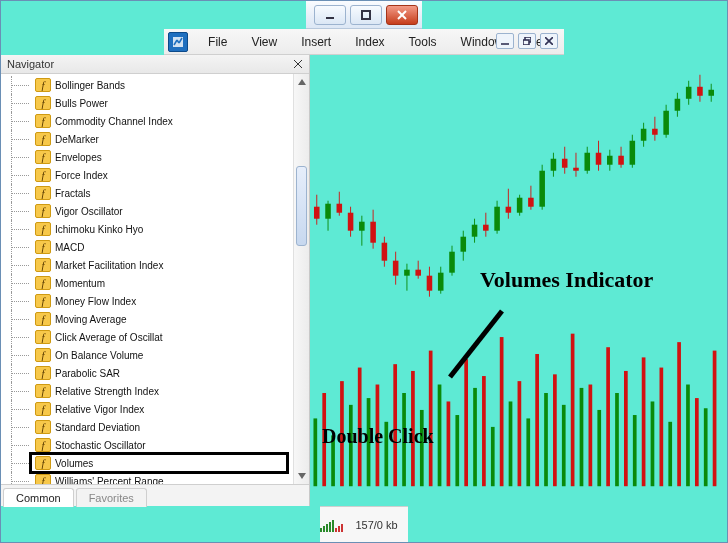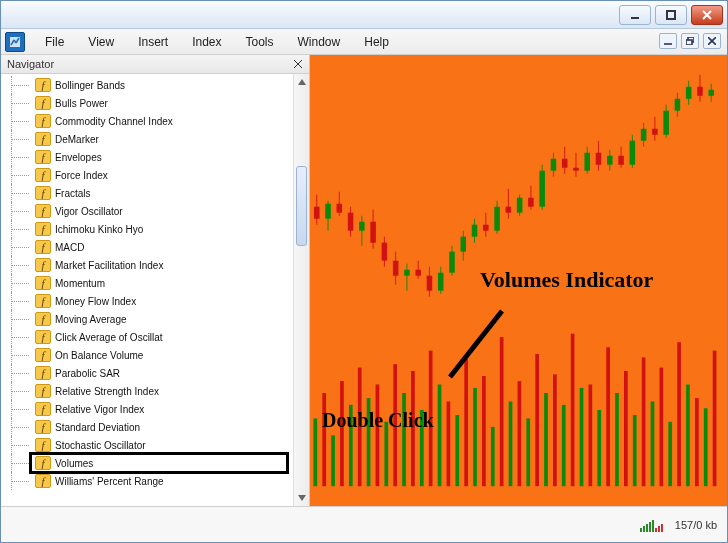--- a/index.html
+++ b/index.html
@@ -1,20 +1,20 @@
 <!DOCTYPE html>
 <html><head>
 <meta charset="utf-8">
 <style>
   * { box-sizing: border-box; margin: 0; padding: 0; }
   body { font-family: "Segoe UI", Tahoma, sans-serif; font-size: 12px; background: #fff; }
   .window {
     width: 728px; height: 543px;
-    border: 1px solid #6a8fb5; position: relative; background: #f97316;
-    display: flex; flex-direction: column;
+    border: 1px solid #6a8fb5; position: relative; background: #5eead4;
+    display: flex; flex-direction: column; align-items: center;
   }
   .title-bar {
     height: 28px; background: linear-gradient(#fafcff, #e6eef8 60%, #dce7f5);
     display: flex; align-items: center; justify-content: flex-end;
     padding: 0 4px; border-bottom: 1px solid #b7c8dc;
   }
   .winbtn {
     width: 32px; height: 20px; margin-left: 4px; border: 1px solid #9cb3cf;
     border-radius: 3px; display: inline-flex; align-items: center; justify-content: center;
     background: linear-gradient(#f7fbff,#dbe7f5); cursor: pointer;
@@ -320,20 +320,24 @@
             <span class="tree-label">Volumes</span>
           </div>
           <div class="tree-row">
             <span class="tree-guide"></span>
             <span class="indicator-icon">f</span>
             <span class="tree-label">Williams' Percent Range</span>
           </div>
           <div class="highlight-box" id="highlight" style="left: 28px; top: 378px; width: 260px; height: 22px;"></div>
       </div>
 
+      <div class="nav-tabs">
+        <div class="nav-tab active">Common</div>
+        <div class="nav-tab">Favorites</div>
+      </div>
     </div>
 
     <div class="chart-wrap">
       <svg id="chart-svg" width="100%" height="100%" viewBox="0 0 451 465">
           <line x1="7.313513513513513" x2="7.313513513513513" y1="139.72972972972974" y2="172.16216216216216" stroke="#d11212" stroke-width="1"></line>
           <rect x="4.313513513513513" width="6" y="152.7027027027027" height="12.972972972972968" fill="#d11212"></rect>
           <line x1="19.502702702702706" x2="19.502702702702706" y1="146.2162162162162" y2="178.64864864864865" stroke="#0a8a0a" stroke-width="1"></line>
           <rect x="16.502702702702706" width="6" y="149.45945945945948" height="16.216216216216196" fill="#0a8a0a"></rect>
           <line x1="31.691891891891895" x2="31.691891891891895" y1="136.48648648648648" y2="162.43243243243245" stroke="#d11212" stroke-width="1"></line>
           <rect x="28.691891891891895" width="6" y="149.45945945945948" height="9.729729729729684" fill="#d11212"></rect>
@@ -444,21 +448,21 @@
           <rect x="368.39574468085107" width="4" y="363.3333333333333" height="91.66666666666667" fill="#0a8a0a"></rect>
           <rect x="377.9914893617022" width="4" y="326.66666666666663" height="128.33333333333334" fill="#d11212"></rect>
           <rect x="387.58723404255323" width="4" y="385.3333333333333" height="69.66666666666667" fill="#0a8a0a"></rect>
           <rect x="397.1829787234043" width="4" y="299.16666666666663" height="155.83333333333334" fill="#d11212"></rect>
           <rect x="406.77872340425535" width="4" y="345" height="110" fill="#0a8a0a"></rect>
           <rect x="416.3744680851064" width="4" y="359.6666666666667" height="95.33333333333333" fill="#d11212"></rect>
           <rect x="425.97021276595746" width="4" y="370.6666666666667" height="84.33333333333333" fill="#0a8a0a"></rect>
           <rect x="435.56595744680857" width="4" y="308.33333333333337" height="146.66666666666666" fill="#d11212"></rect>
         </svg>
       <div class="annotation large" style="left:170px; top:212px;">Volumes Indicator</div>
-      <div class="annotation" style="left:12px; top:354px;">Double Click</div>
+      <div class="annotation" style="left:12px; top:370px;">Double Click</div>
       <svg style="position:absolute; left:0; top:0; pointer-events:none;" width="100%" height="100%">
         <line x1="192" y1="256" x2="140" y2="322" stroke="#000" stroke-width="5"></line>
       </svg>
     </div>
 
   </div>
 
   <div class="status-bar">
     <div class="conn-bars">
       <span style="height:4px"></span>

